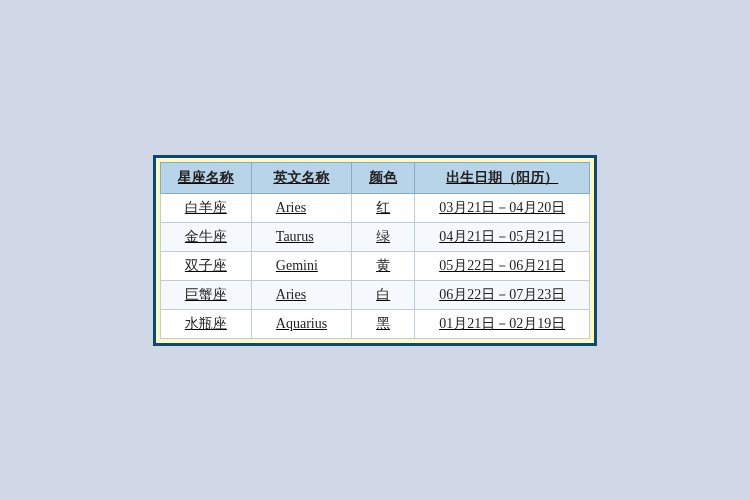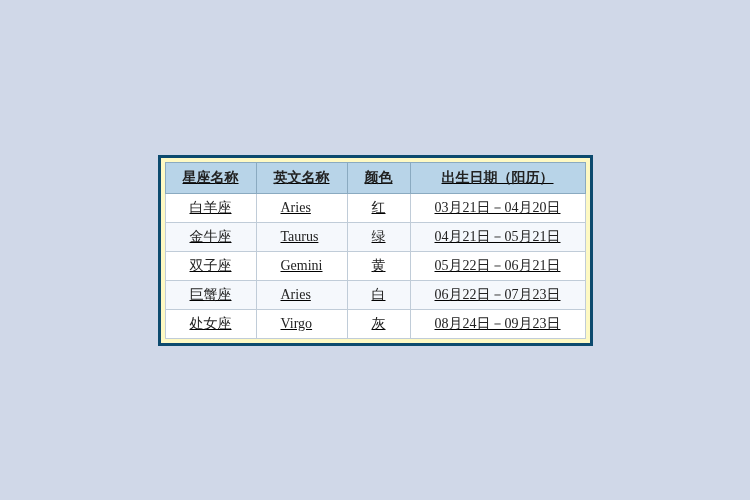--- a/index.html
+++ b/index.html
@@ -86,20 +86,20 @@
           <td>黄</td>
           <td>05月22日－06月21日</td>
         </tr>
         <tr>
           <td>巨蟹座</td>
           <td>Aries</td>
           <td>白</td>
           <td>06月22日－07月23日</td>
         </tr>
         <tr>
-          <td>处女座</td>
-          <td>Virgo</td>
-          <td>灰</td>
-          <td>08月24日－09月23日</td>
+          <td>水瓶座</td>
+          <td>Aquarius</td>
+          <td>黑</td>
+          <td>01月21日－02月19日</td>
         </tr>
       </tbody>
   </table>
 </div>
 
 </body></html>

